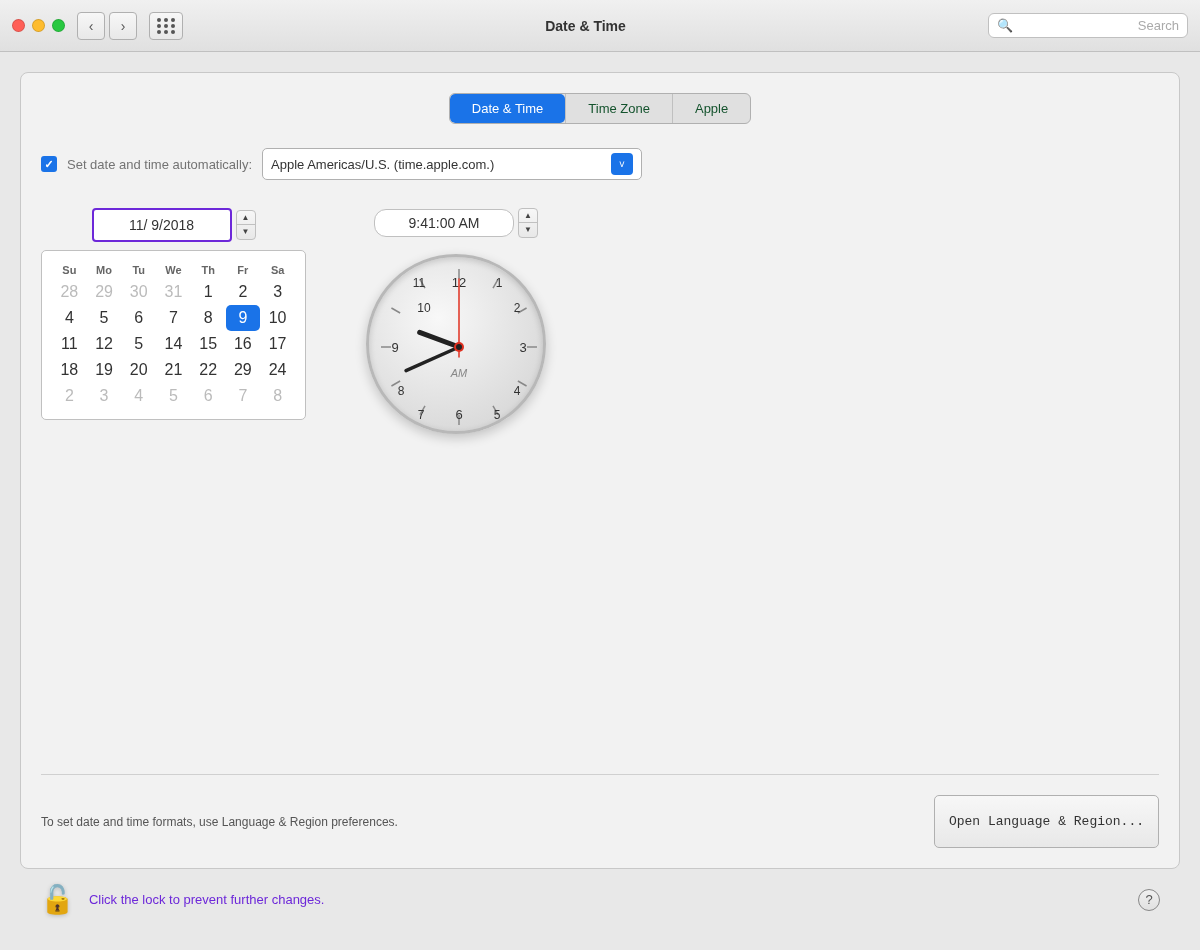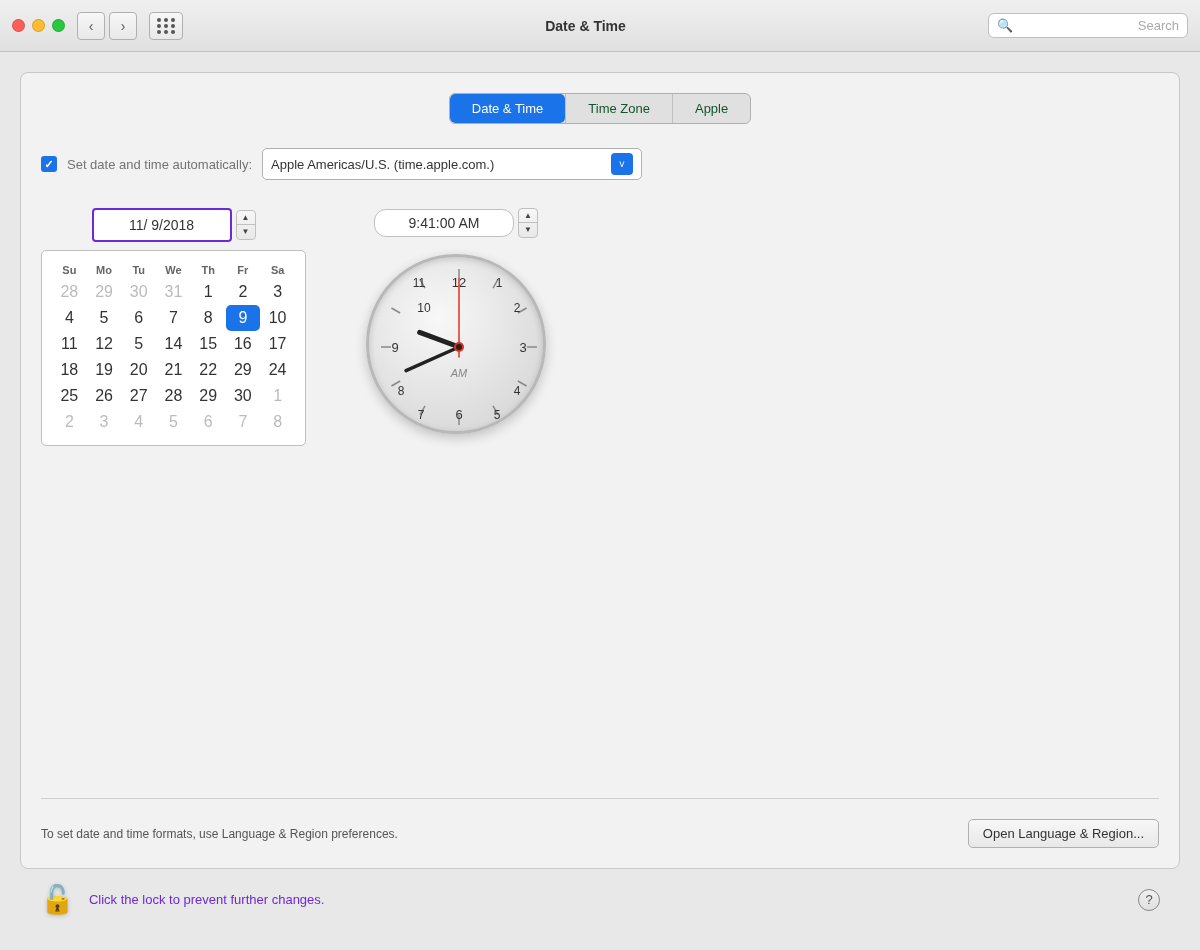--- a/index.html
+++ b/index.html
@@ -389,24 +389,25 @@
     }
     .bottom-text {
       font-size: 12px;
       color: #555;
       flex: 1;
     }
     .open-lang-btn {
       background: linear-gradient(to bottom, #f7f7f7, #e8e8e8);
       border: 1px solid #b0b0b0;
       border-radius: 5px;
-      padding: 6px 14px;
+      padding: 18px 14px;
       font-size: 13px;
       cursor: pointer;
       color: #333;
+      font-family: Liberation Mono, monospace;
     }
 
     
     .footer {
       display: flex;
       align-items: center;
       padding: 14px 20px;
       gap: 14px;
     }
     .lock-icon {
@@ -542,29 +543,20 @@
                 <tr>
                   <td>18</td>
                   <td>19</td>
                   <td>20</td>
                   <td>21</td>
                   <td>22</td>
                   <td>29</td>
                   <td>24</td>
                 </tr>
                 <tr>
-                  <td>25</td>
-                  <td>26</td>
-                  <td>27</td>
-                  <td>28</td>
-                  <td>29</td>
-                  <td>30</td>
-                  <td class="other-month">1</td>
-                </tr>
-                <tr>
                   <td class="other-month">2</td>
                   <td class="other-month">3</td>
                   <td class="other-month">4</td>
                   <td class="other-month">5</td>
                   <td class="other-month">6</td>
                   <td class="other-month">7</td>
                   <td class="other-month">8</td>
                 </tr>
               </tbody>
           </table>

